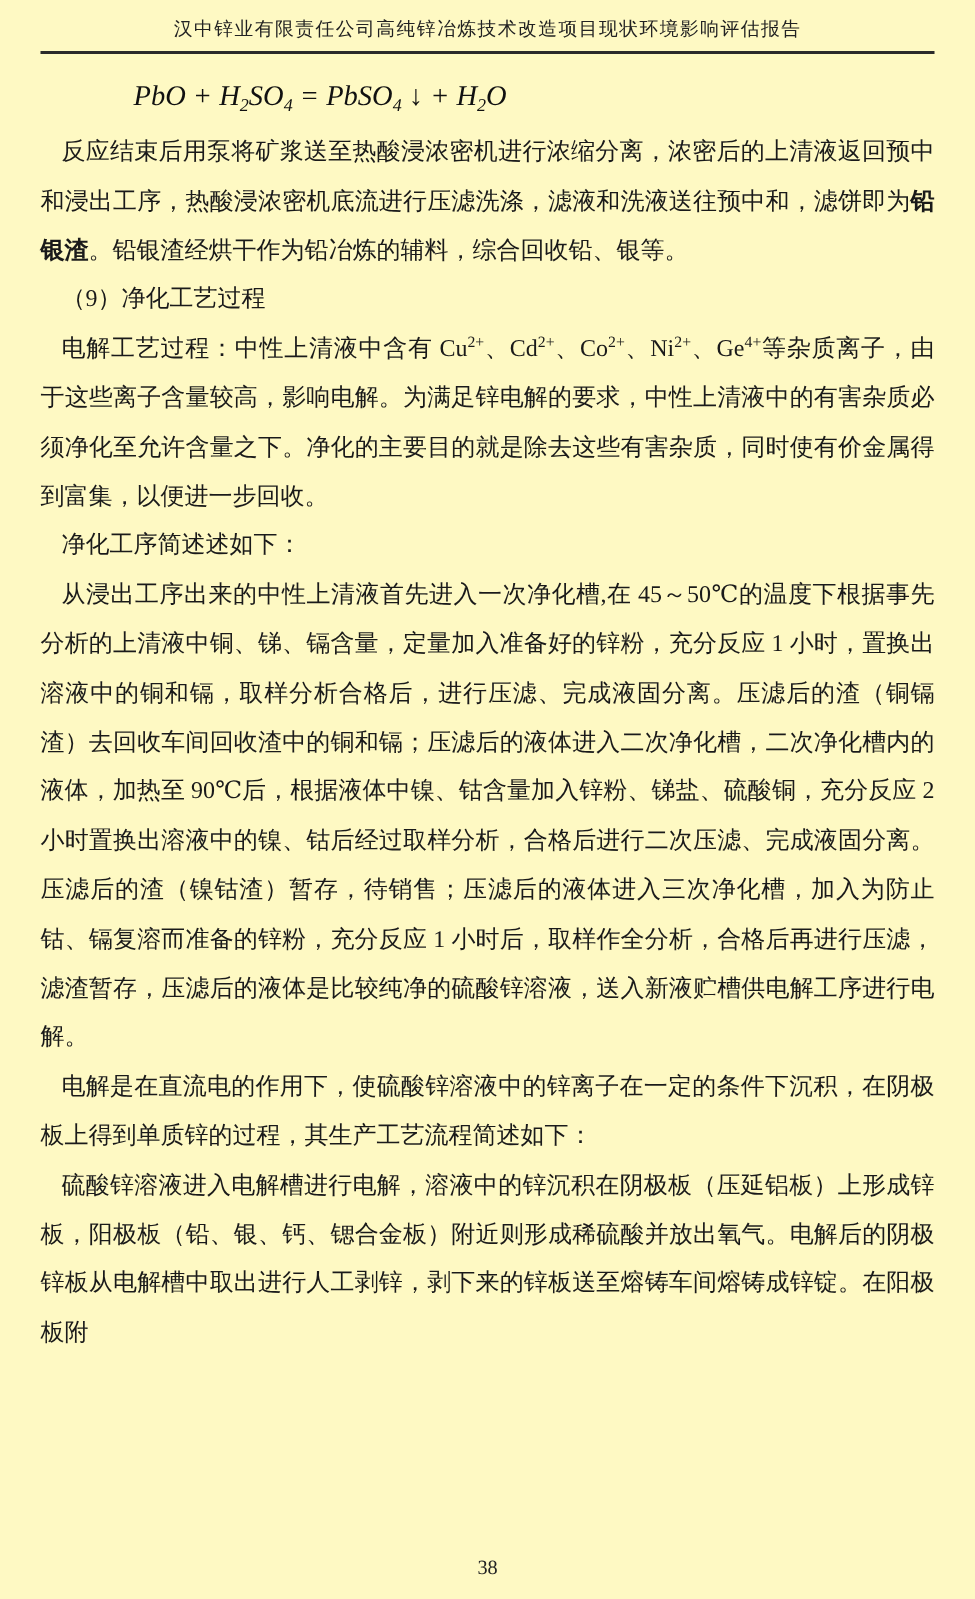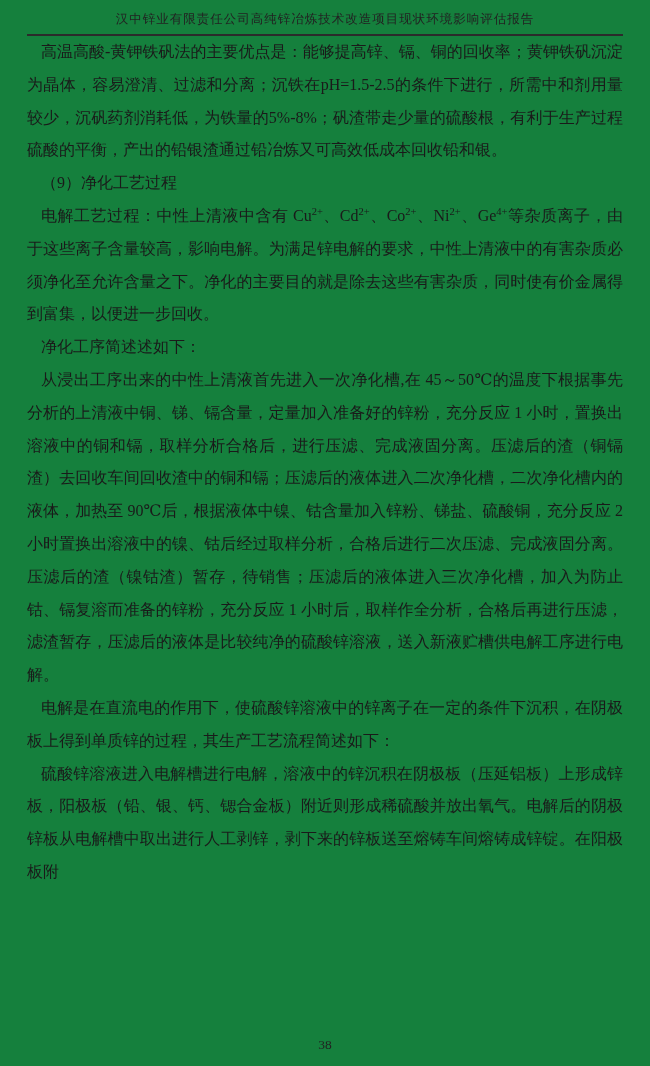--- a/index.html
+++ b/index.html
@@ -4,21 +4,21 @@
 <style>
   html, body {
     margin: 0;
     padding: 0;
     background: #ffffff;
   }
   .page {
     position: relative;
     width: 650px;
     height: 1066px;
-    background: #15803d;
+    background: #fef9c3;
     overflow: hidden;
     font-family: "Liberation Serif", "DejaVu Serif", serif;
     color: #1a1a1a;
     box-sizing: border-box;
   }
   .content {
     padding: 0 27px;
   }
   .header-title {
     text-align: center;
@@ -77,21 +77,22 @@
   }
 </style>
 </head>
 <body>
 
 <div class="page">
   <div class="content">
     <div class="header-title">汉中锌业有限责任公司高纯锌冶炼技术改造项目现状环境影响评估报告</div>
     <hr class="header-rule">
     <div class="doc-body">
-        <p class="para"><span>高温高酸-黄钾铁矾法的主要优点是：能够提高锌、镉、铜的回收率；黄钾铁矾沉淀为晶体，容易澄清、过滤和分离；沉铁在pH=1.5-2.5的条件下进行，所需中和剂用量较少，沉矾药剂消耗低，为铁量的5%-8%；矾渣带走少量的硫酸根，有利于生产过程硫酸的平衡，产出的铅银渣通过铅冶炼又可高效低成本回收铅和银。</span></p>
+        <p class="para formula"><span>PbO + H</span><sub>2</sub><span>SO</span><sub>4</sub><span> = PbSO</span><sub>4</sub><span> ↓ + H</span><sub>2</sub><span>O</span></p>
+        <p class="para"><span>反应结束后用泵将矿浆送至热酸浸浓密机进行浓缩分离，浓密后的上清液返回预中和浸出工序，热酸浸浓密机底流进行压滤洗涤，滤液和洗液送往预中和，滤饼即为</span><b>铅银渣</b><span>。铅银渣经烘干作为铅冶炼的辅料，综合回收铅、银等。</span></p>
         <p class="para"><span>（9）净化工艺过程</span></p>
         <p class="para"><span>电解工艺过程：中性上清液中含有 Cu</span><sup>2+</sup><span>、Cd</span><sup>2+</sup><span>、Co</span><sup>2+</sup><span>、Ni</span><sup>2+</sup><span>、Ge</span><sup>4+</sup><span>等杂质离子，由于这些离子含量较高，影响电解。为满足锌电解的要求，中性上清液中的有害杂质必须净化至允许含量之下。净化的主要目的就是除去这些有害杂质，同时使有价金属得到富集，以便进一步回收。</span></p>
         <p class="para"><span>净化工序简述述如下：</span></p>
         <p class="para"><span>从浸出工序出来的中性上清液首先进入一次净化槽,在 45～50℃的温度下根据事先分析的上清液中铜、锑、镉含量，定量加入准备好的锌粉，充分反应 1 小时，置换出溶液中的铜和镉，取样分析合格后，进行压滤、完成液固分离。压滤后的渣（铜镉渣）去回收车间回收渣中的铜和镉；压滤后的液体进入二次净化槽，二次净化槽内的液体，加热至 90℃后，根据液体中镍、钴含量加入锌粉、锑盐、硫酸铜，充分反应 2 小时置换出溶液中的镍、钴后经过取样分析，合格后进行二次压滤、完成液固分离。压滤后的渣（镍钴渣）暂存，待销售；压滤后的液体进入三次净化槽，加入为防止钴、镉复溶而准备的锌粉，充分反应 1 小时后，取样作全分析，合格后再进行压滤，滤渣暂存，压滤后的液体是比较纯净的硫酸锌溶液，送入新液贮槽供电解工序进行电解。</span></p>
         <p class="para"><span>电解是在直流电的作用下，使硫酸锌溶液中的锌离子在一定的条件下沉积，在阴极板上得到单质锌的过程，其生产工艺流程简述如下：</span></p>
         <p class="para"><span>硫酸锌溶液进入电解槽进行电解，溶液中的锌沉积在阴极板（压延铝板）上形成锌板，阳极板（铅、银、钙、锶合金板）附近则形成稀硫酸并放出氧气。电解后的阴极锌板从电解槽中取出进行人工剥锌，剥下来的锌板送至熔铸车间熔铸成锌锭。在阳极板附</span></p>
       </div>
   </div>
   <div class="page-footer">38</div>
 </div>

